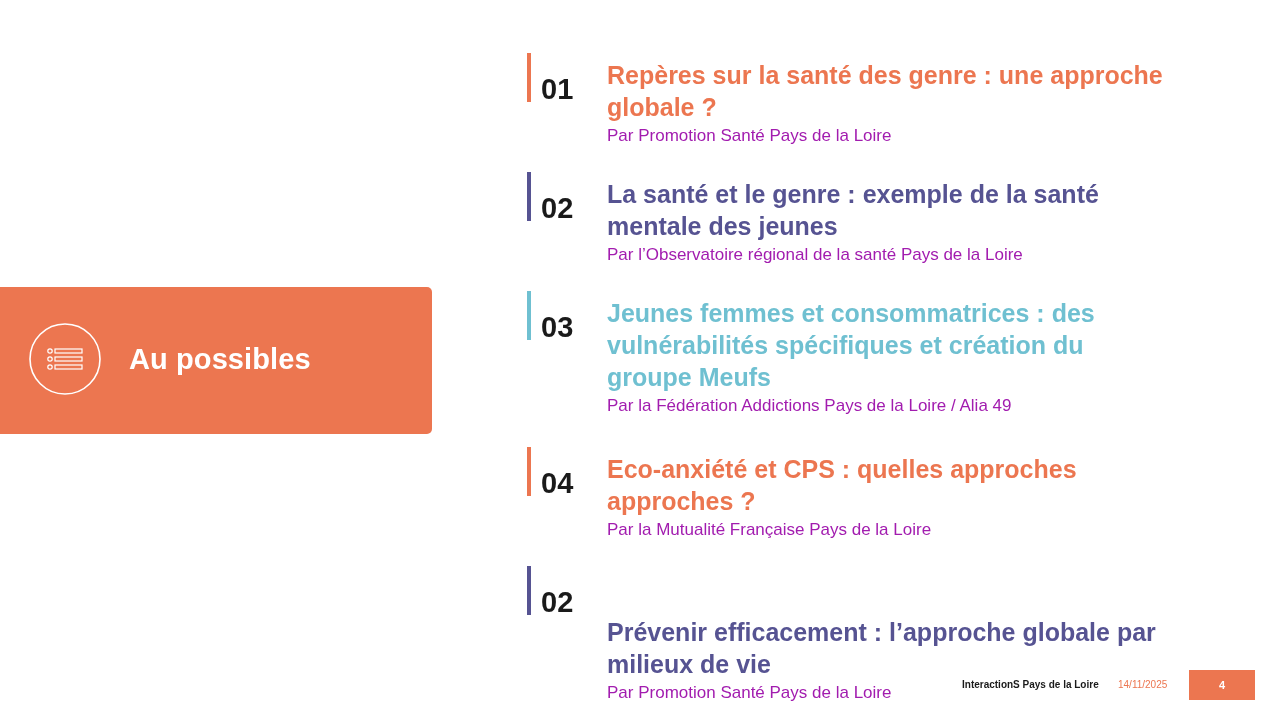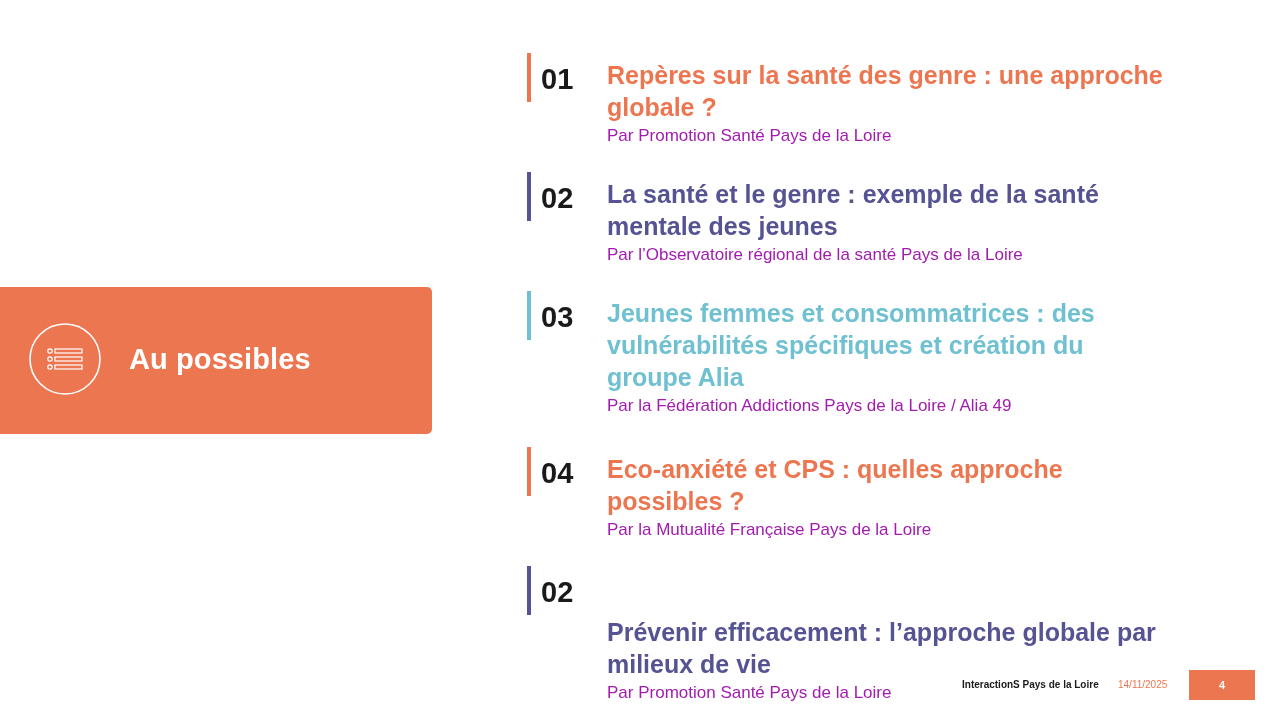--- a/index.html
+++ b/index.html
@@ -17,21 +17,21 @@
   }
   .banner-title {
     position: absolute; left: 129px; top: 56px;
     color: #ffffff; font-size: 29px; font-weight: bold; letter-spacing: 0.1px;
   }
   .item { position: absolute; left: 527px; width: 680px; }
   .item .bar {
     position: absolute; left: 0; top: 0; width: 4px; height: 49px;
   }
   .item .num {
-    position: absolute; left: 14px; top: 10px;
+    position: absolute; left: 14px; top: 20px;
     font-size: 29px; font-weight: bold; color: #1a1a1a;
   }
   .item .title {
     position: absolute; left: 80px; top: 6px; width: 560px;
     font-size: 25px; font-weight: bold; line-height: 32px;
   }
   .item .author {
     display: block; font-size: 17px; font-weight: normal; color: #a21caf; line-height: 22px;
     margin-top: 2px;
   }
@@ -80,30 +80,30 @@
   <div class="title" style="color:#565392;">
     <span>La santé et le genre : exemple de la santé mentale des jeunes</span>
     <span class="author">Par l’Observatoire régional de la santé Pays de la Loire</span>
   </div>
 </div>
 
 <div class="item" style="top:291px;">
   <div class="bar" style="background:#6fc0d1;"></div>
   <div class="num">03</div>
   <div class="title" style="color:#6fc0d1;">
-    <span>Jeunes femmes et consommatrices : des vulnérabilités spécifiques et création du groupe Alia</span>
+    <span>Jeunes femmes et consommatrices : des vulnérabilités spécifiques et création du groupe Meufs</span>
     <span class="author">Par la Fédération Addictions Pays de la Loire / Alia 49</span>
   </div>
 </div>
 
 <div class="item" style="top:447px;">
   <div class="bar" style="background:#ec7650;"></div>
   <div class="num">04</div>
   <div class="title" style="color:#ec7650;">
-    <span>Eco-anxiété et CPS : quelles approche possibles ?</span>
+    <span>Eco-anxiété et CPS : quelles approches approches ?</span>
     <span class="author">Par la Mutualité Française Pays de la Loire</span>
   </div>
 </div>
 
 <div class="item" style="top:566px;">
   <div class="bar" style="background:#565392;"></div>
   <div class="num">02</div>
   <div class="title" style="color:#565392;margin-top:44px;">
     <span>Prévenir efficacement : l’approche globale par milieux de vie</span>
     <span class="author">Par Promotion Santé Pays de la Loire</span>

